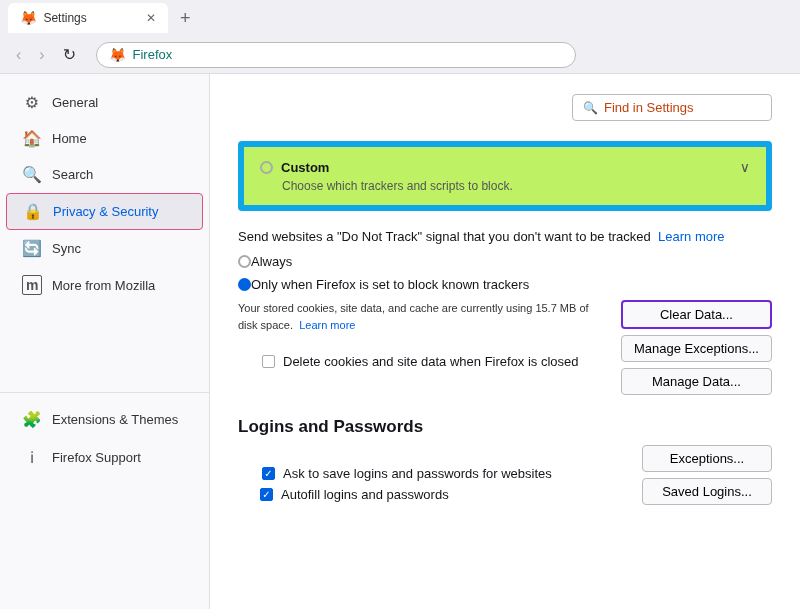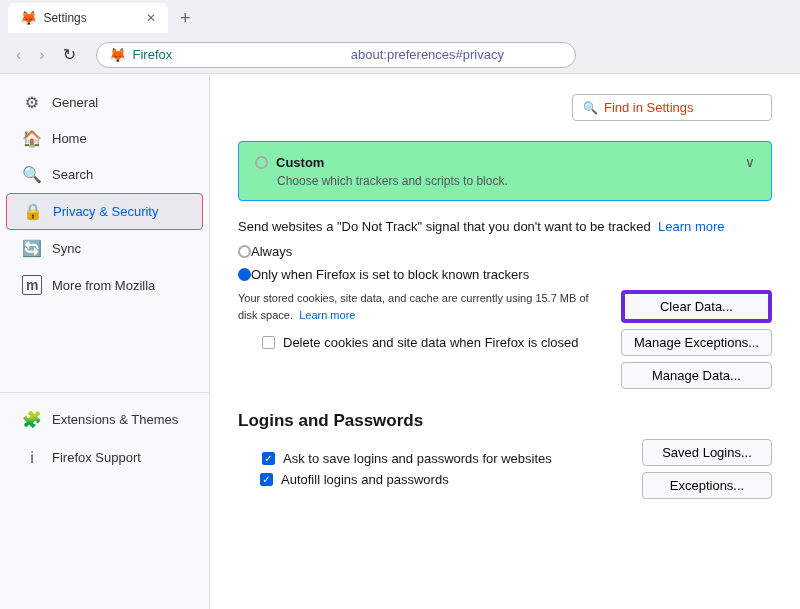--- a/index.html
+++ b/index.html
@@ -34,43 +34,43 @@
     .sidebar-item.active .sidebar-item-label { color: #0061e0; font-weight: 500; }
 
     
     .main-panel { flex: 1; padding: 20px 28px; overflow-y: auto; background: #fff; }
 
     
     .find-settings-bar { display: flex; justify-content: flex-end; margin-bottom: 20px; }
     .find-settings-input { border: 1px solid #bbb; border-radius: 4px; padding: 5px 10px; font-size: 13px; width: 200px; display: flex; align-items: center; gap: 6px; background: #fff; color: #aaa; }
 
     
-    .custom-box { border: 1px solid #0ea5e9; border-radius: 4px; padding: 12px 16px; margin-bottom: 18px; background: #86efac; display: flex; flex-direction: column; gap: 4px; }
+    .custom-box { border: 6px solid #0ea5e9; border-radius: 4px; padding: 12px 16px; margin-bottom: 18px; background: #bef264; display: flex; flex-direction: column; gap: 4px; }
     .custom-header { display: flex; align-items: center; gap: 8px; justify-content: space-between; }
     .custom-label { display: flex; align-items: center; gap: 8px; font-weight: 600; font-size: 13px; }
     .radio-dot { width: 13px; height: 13px; border-radius: 50%; border: 2px solid #aaa; display: inline-flex; align-items: center; justify-content: center; }
     .chevron-down { color: #555; font-size: 14px; }
     .custom-desc { font-size: 12px; color: #555; padding-left: 22px; }
 
     
     .section-text { font-size: 13px; color: #15141a; margin-bottom: 10px; }
     .section-text a { color: #0061e0; text-decoration: none; }
     .radio-option { display: flex; align-items: center; margin-bottom: 8px; font-size: 13px; }
     .radio-circle { width: 13px; height: 13px; border-radius: 50%; border: 2px solid #aaa; }
     .radio-circle.selected { border-color: #0061e0; background: radial-gradient(circle, #0061e0 5px, white 5px); }
 
     
     .section-heading { font-size: 17px; font-weight: 600; color: #15141a; margin: 22px 0 8px; }
     .cookies-desc { font-size: 11px; color: #333; margin-bottom: 10px; line-height: 1.5; }
     .cookies-desc a { color: #0061e0; text-decoration: none; }
     .cookies-row { display: flex; align-items: flex-start; justify-content: space-between; }
     .cookies-left { flex: 1; }
     .action-btn { border: 1px solid #bbb; background: #f9f9fb; border-radius: 4px; padding: 5px 12px; font-size: 13px; cursor: pointer; white-space: nowrap; min-width: 130px; text-align: center; }
-    .action-btn.highlighted { border: 4px solid #6d28d9; }
-    .checkbox-row { display: flex; align-items: center; gap: 8px; margin-top: 12px; font-size: 13px; padding-left: 24px; }
+    .action-btn.highlighted { border: 2px solid #6d28d9; }
+    .checkbox-row { display: flex; align-items: center; gap: 8px; margin-top: 21px; font-size: 13px; padding-left: 24px; }
     .checkbox-box { width: 13px; height: 13px; border: 1px solid #aaa; border-radius: 2px; background: #fff; }
     .checkbox-checked { width: 13px; height: 13px; border: 1px solid #0061e0; border-radius: 2px; background: #0061e0; display: inline-flex; align-items: center; justify-content: center; color: white; font-size: 10px; flex-shrink: 0; }
     .logins-row { display: flex; align-items: flex-start; justify-content: space-between; }
     .logins-left { flex: 1; }
   </style>
 </head>
 <body>
 
 <div class="browser-frame">
 
@@ -84,21 +84,20 @@
     <div class="title-bar-spacer"></div>
   </div>
 
   <div class="nav-bar">
     <button class="nav-btn disabled">‹</button>
     <button class="nav-btn disabled">›</button>
     <button class="nav-btn">↻</button>
     <div class="address-bar-container">
       <span class="address-bar-icon">🦊</span>
       <span class="address-bar-text">Firefox</span>
-      <span class="address-bar-text address-bar-url">about:preferences#privacy</span>
     </div>
   </div>
 
   <div class="content-area">
 
     <div class="sidebar">
       <div class="sidebar-item">
         <span class="sidebar-item-icon">⚙</span>
         <span class="sidebar-item-label">General</span>
       </div>
@@ -197,20 +196,20 @@
           <div class="checkbox-row">
             <div class="checkbox-checked">✓</div>
             <span>Ask to save logins and passwords for websites</span>
           </div>
           <div class="checkbox-row" style="padding-left: 22px; margin-top:6px;">
             <div class="checkbox-checked">✓</div>
             <span>Autofill logins and passwords</span>
           </div>
         </div>
         <div style="display:flex; flex-direction:column; gap:6px; margin-left:20px; flex-shrink:0;">
+          <button class="action-btn">Exceptions...</button>
           <button class="action-btn">Saved Logins...</button>
-          <button class="action-btn">Exceptions...</button>
         </div>
       </div>
 
     </div>
   </div>
 </div>
 
 </body></html>

